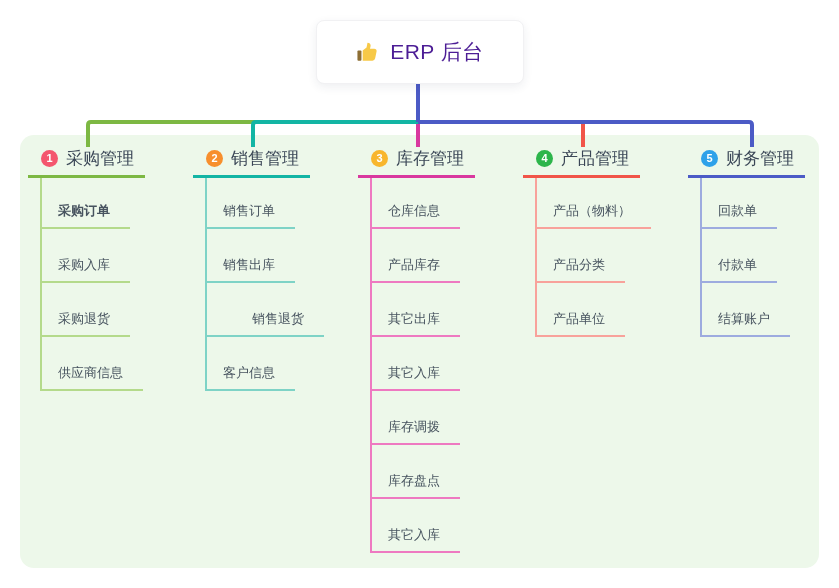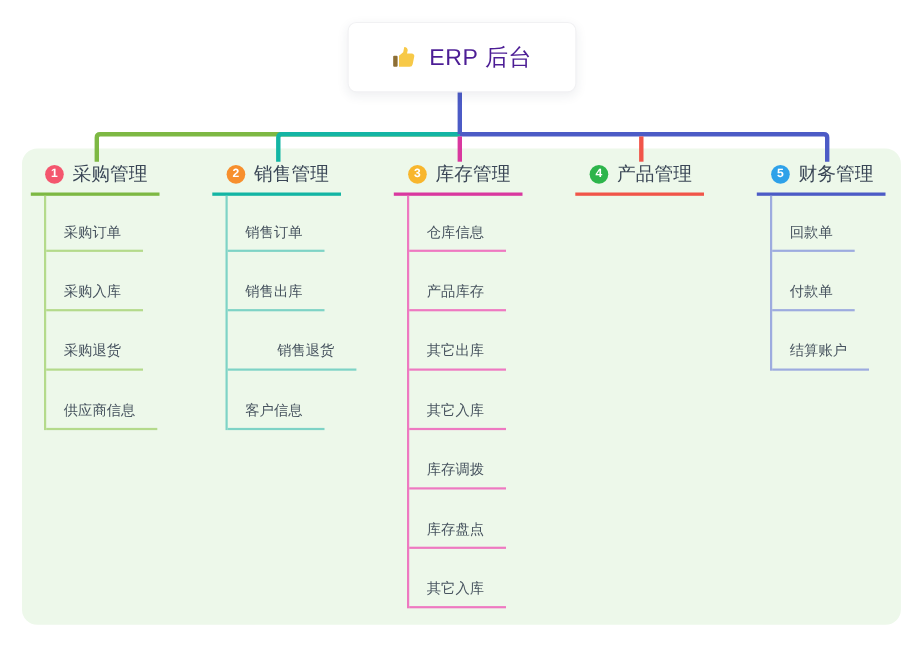--- a/index.html
+++ b/index.html
@@ -53,21 +53,21 @@
     <span class="root-title">ERP 后台</span>
   </div>
 
   <div class="branch" style="left:28px">
     <div class="title-row" style="border-bottom-color: rgb(125, 184, 67);">
       <span class="badge" style="background-color: rgb(244, 86, 110);">1</span>
       <span class="btitle">采购管理</span>
     </div>
     <div class="children" style="border-left-color: rgb(180, 218, 139);">
       <div class="crow">
-          <div class="clabel" style="border-bottom-color: rgb(180, 218, 139);">采购订单</div>
+          <div class="clabel" style="border-bottom-color: rgb(180, 218, 139); font-weight: bold;">采购订单</div>
         </div>
       <div class="crow">
           <div class="clabel" style="border-bottom-color: rgb(180, 218, 139);">采购入库</div>
         </div>
       <div class="crow">
           <div class="clabel" style="border-bottom-color: rgb(180, 218, 139);">采购退货</div>
         </div>
       <div class="crow">
           <div class="clabel" style="border-bottom-color: rgb(180, 218, 139);">供应商信息</div>
         </div>
@@ -123,20 +123,31 @@
           <div class="clabel" style="border-bottom-color: rgb(238, 121, 193);">其它入库</div>
         </div>
     </div>
   </div>
 
   <div class="branch" style="left:523px">
     <div class="title-row" style="border-bottom-color: rgb(241, 85, 73);">
       <span class="badge" style="background-color: rgb(45, 181, 75);">4</span>
       <span class="btitle">产品管理</span>
     </div>
+    <div class="children" style="border-left-color: rgb(248, 162, 155);">
+      <div class="crow">
+          <div class="clabel" style="border-bottom-color: rgb(248, 162, 155);">产品（物料）</div>
+        </div>
+      <div class="crow">
+          <div class="clabel" style="border-bottom-color: rgb(248, 162, 155);">产品分类</div>
+        </div>
+      <div class="crow">
+          <div class="clabel" style="border-bottom-color: rgb(248, 162, 155);">产品单位</div>
+        </div>
+    </div>
   </div>
 
   <div class="branch" style="left:688px">
     <div class="title-row" style="border-bottom-color: rgb(76, 91, 198);">
       <span class="badge" style="background-color: rgb(46, 161, 233);">5</span>
       <span class="btitle">财务管理</span>
     </div>
     <div class="children" style="border-left-color: rgb(157, 171, 223);">
       <div class="crow">
           <div class="clabel" style="border-bottom-color: rgb(157, 171, 223);">回款单</div>

